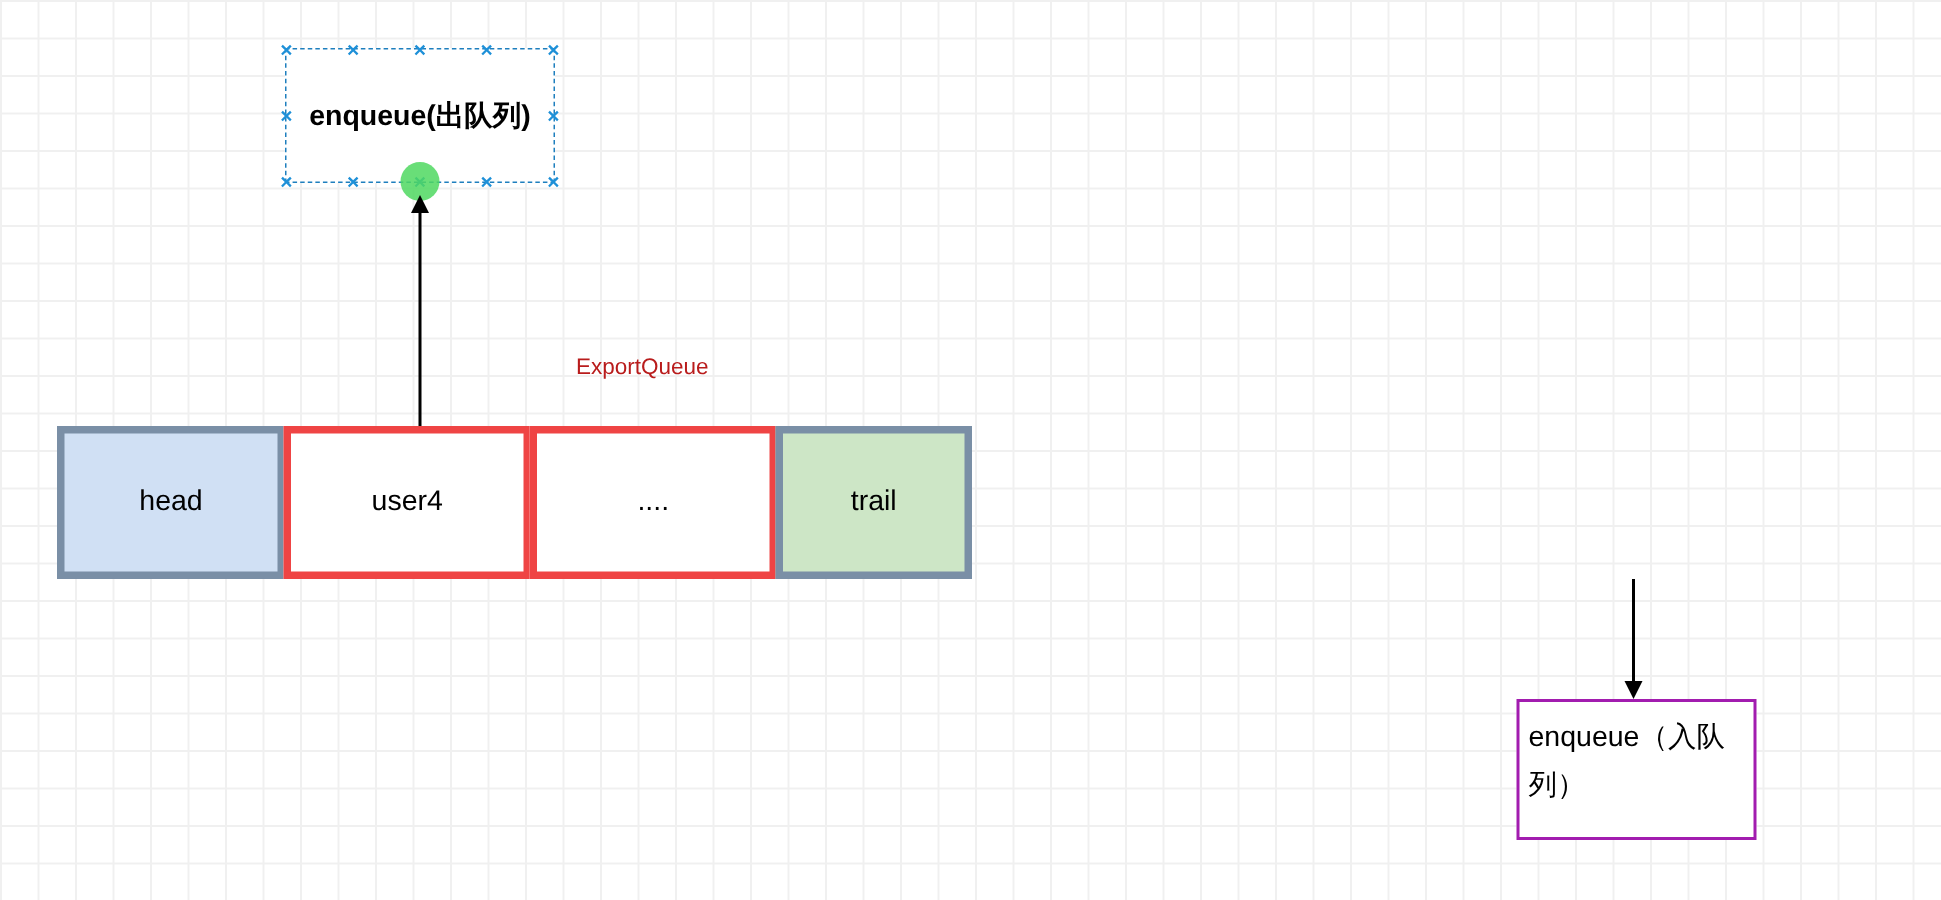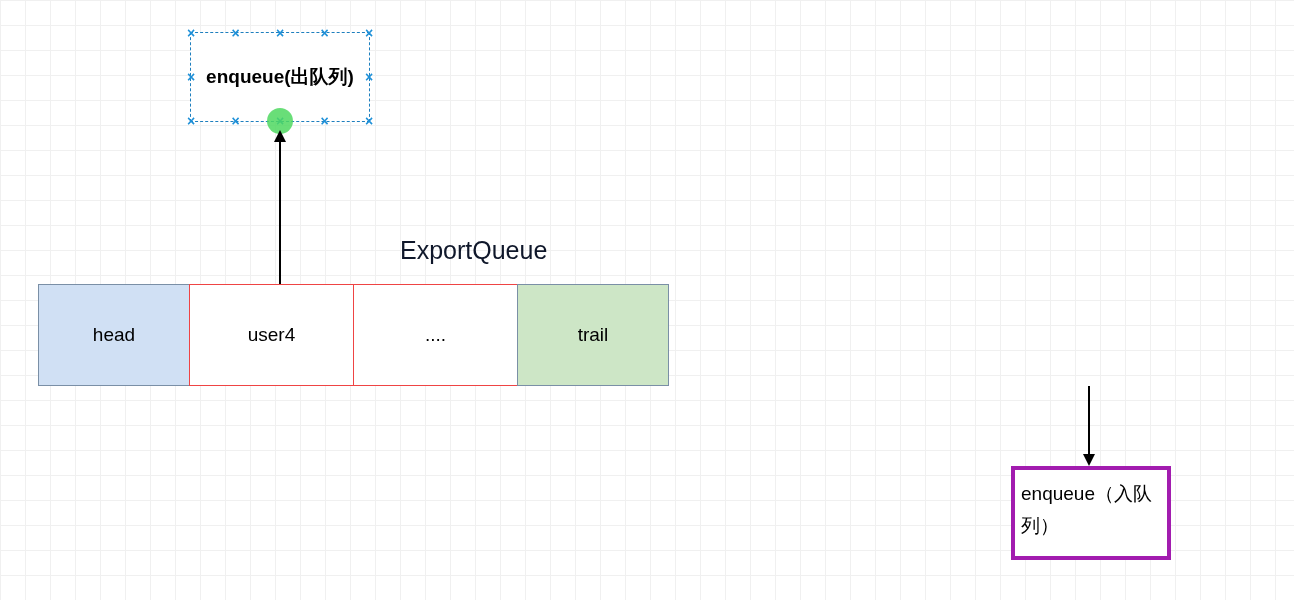--- a/index.html
+++ b/index.html
@@ -55,63 +55,63 @@
       width: 26px;
       height: 26px;
       border-radius: 50%;
       background: #4fd860;
       opacity: 0.85;
       transform: translate(-50%, -50%);
     }
 
     
     .queue-label {
-      left: 400px;
+      left: 384px;
       top: 236px;
-      font-size: 25px;
-      color: #0f172a;
+      font-size: 15px;
+      color: #b91c1c;
     }
 
     
     .queue-row {
       left: 38px;
       top: 284px;
       display: flex;
       flex-direction: row;
     }
     .cell {
       height: 102px;
-      border: 1px solid #ef4444;
+      border: 5px solid #ef4444;
       display: flex;
       align-items: center;
       justify-content: center;
       font-size: 19px;
       color: #000;
       margin-left: -1px;
     }
     .cell:first-child { margin-left: 0; }
     .cell.head {
       width: 152px;
       background: #d0e0f4;
       border-color: #7a8fa6;
     }
     .cell.user { width: 165px; background: #fff; }
     .cell.trail {
-      width: 152px;
+      width: 131px;
       background: #cde6c6;
       border-color: #7a8fa6;
     }
 
     
     .enqueue-box {
       left: 1011px;
       top: 466px;
       width: 160px;
       height: 94px;
-      border: 4px solid #a21caf;
+      border: 2px solid #a21caf;
       background: #fff;
       display: flex;
       align-items: flex-start;
       justify-content: flex-start;
       font-size: 19px;
       color: #000;
       padding: 8px 6px;
       line-height: 1.7;
     }
 

